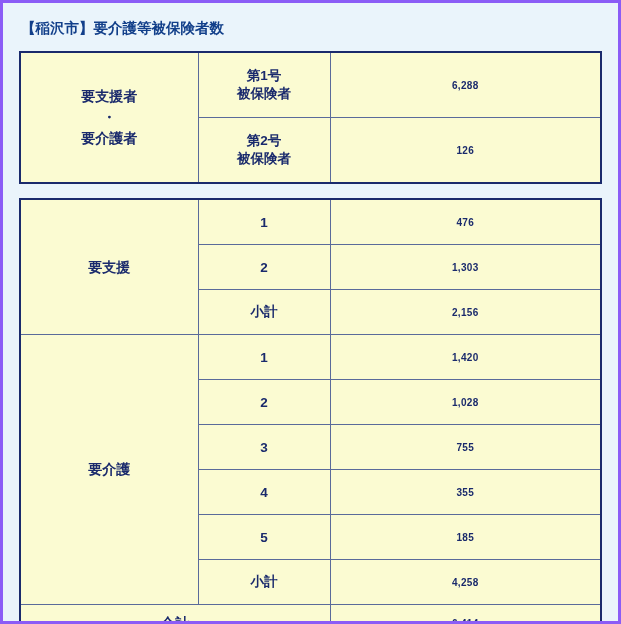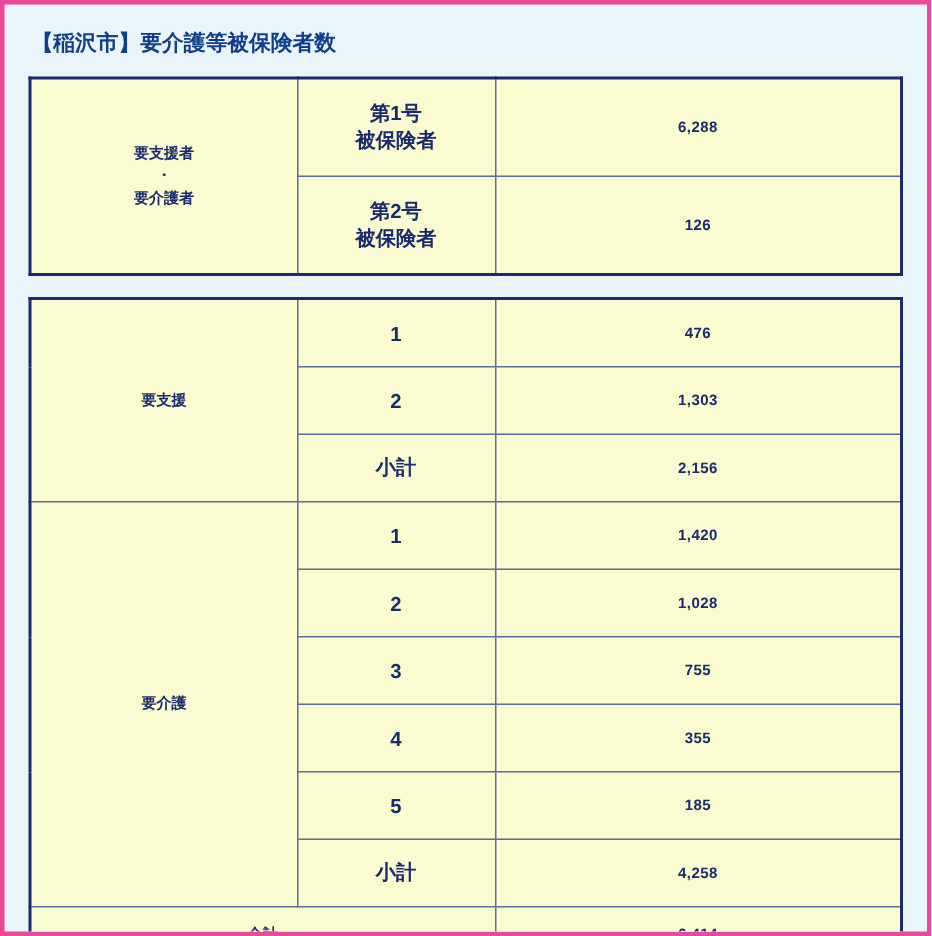--- a/index.html
+++ b/index.html
@@ -11,21 +11,21 @@
     height: 624px;
     background: #ffffff;
     font-family: "Liberation Sans", "DejaVu Sans", sans-serif;
   }
   .page {
     position: relative;
     width: 621px;
     height: 624px;
     box-sizing: border-box;
     background: #eaf4fb;
-    border: 3px solid #ec4899;
+    border: 3px solid #8b5cf6;
     padding: 0;
     overflow: hidden;
   }
   .inner {
     position: absolute;
     left: 0; top: 0; right: 0; bottom: 0;
     padding: 10px 16px 8px 16px;
     box-sizing: border-box;
   }
 
@@ -68,22 +68,23 @@
     font-weight: bold;
     text-align: center;
     vertical-align: middle;
     font-size: 13.5px;
   }
   .tbl td.num {
     font-size: 10px;
     letter-spacing: 0.3px;
   }
   .tbl td.cat {
-    font-size: 10px;
+    font-size: 14px;
     line-height: 1.5;
+    font-family: Liberation Serif, serif;
   }
   .spacer {
     height: 14px;
   }
 
   
   col.c1 { width: 178px; }
   col.c2 { width: 132px; }
   col.c3 { width: auto; }
 

